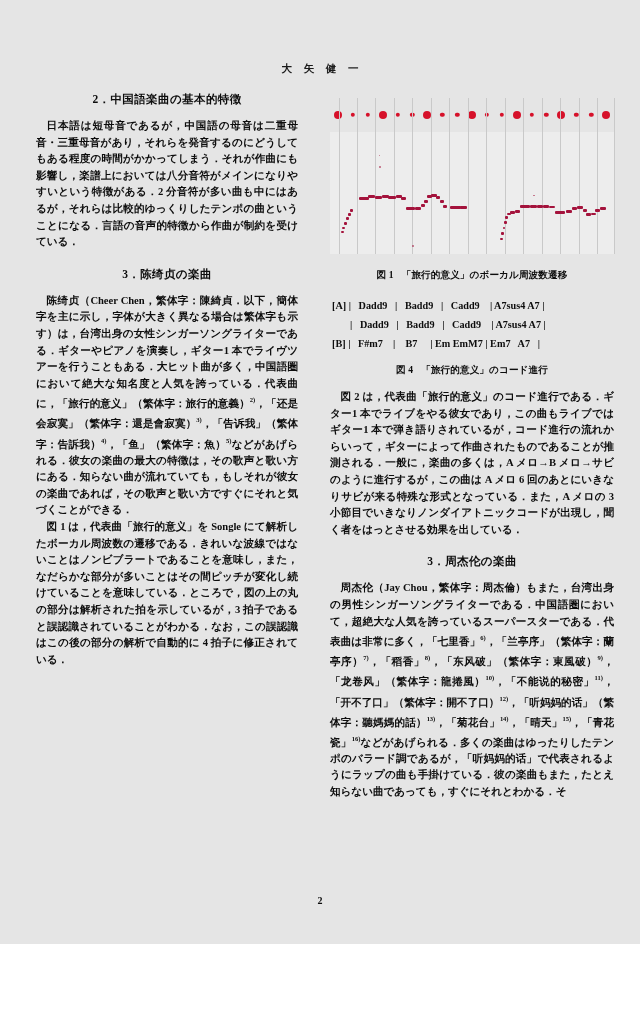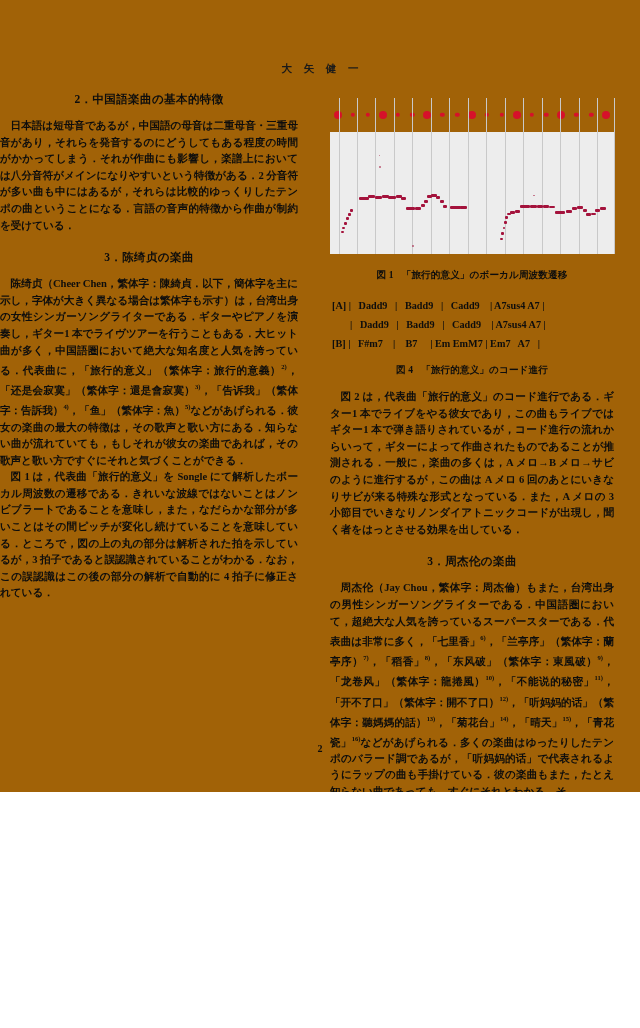--- a/index.html
+++ b/index.html
@@ -8,22 +8,22 @@
     padding: 0;
     background: #ffffff;
   }
   body {
     font-family: "Liberation Serif", "DejaVu Serif", serif;
     color: #000000;
   }
   .page {
     position: relative;
     width: 640px;
-    height: 792px;
-    background: #a16207;
+    height: 944px;
+    background: #e5e5e5;
     overflow: hidden;
     box-sizing: border-box;
     text-decoration: underline;
   }
 
   
   .running-head {
     position: absolute;
     top: 62px;
     left: 0;
@@ -45,20 +45,21 @@
     height: 860px;
     display: flex;
     flex-direction: row;
     align-items: flex-start;
   }
   .col {
     box-sizing: border-box;
   }
   .col-left {
     width: 320px;
+    padding-left: 36px;
     padding-right: 22px;
   }
   .col-right {
     width: 320px;
     padding-left: 10px;
     padding-right: 26px;
   }
 
   h2.section {
     font-size: 11.5px;

